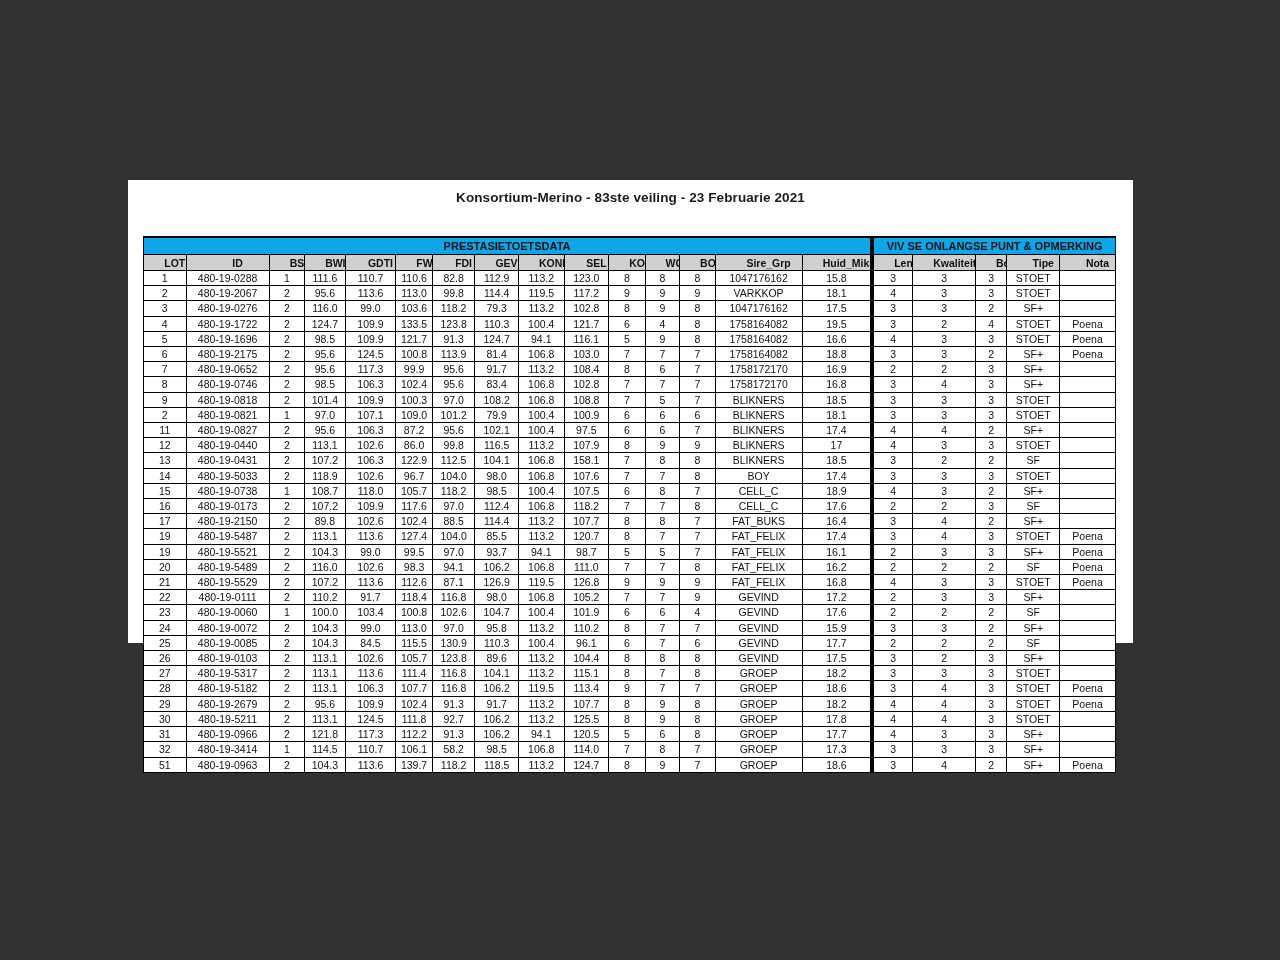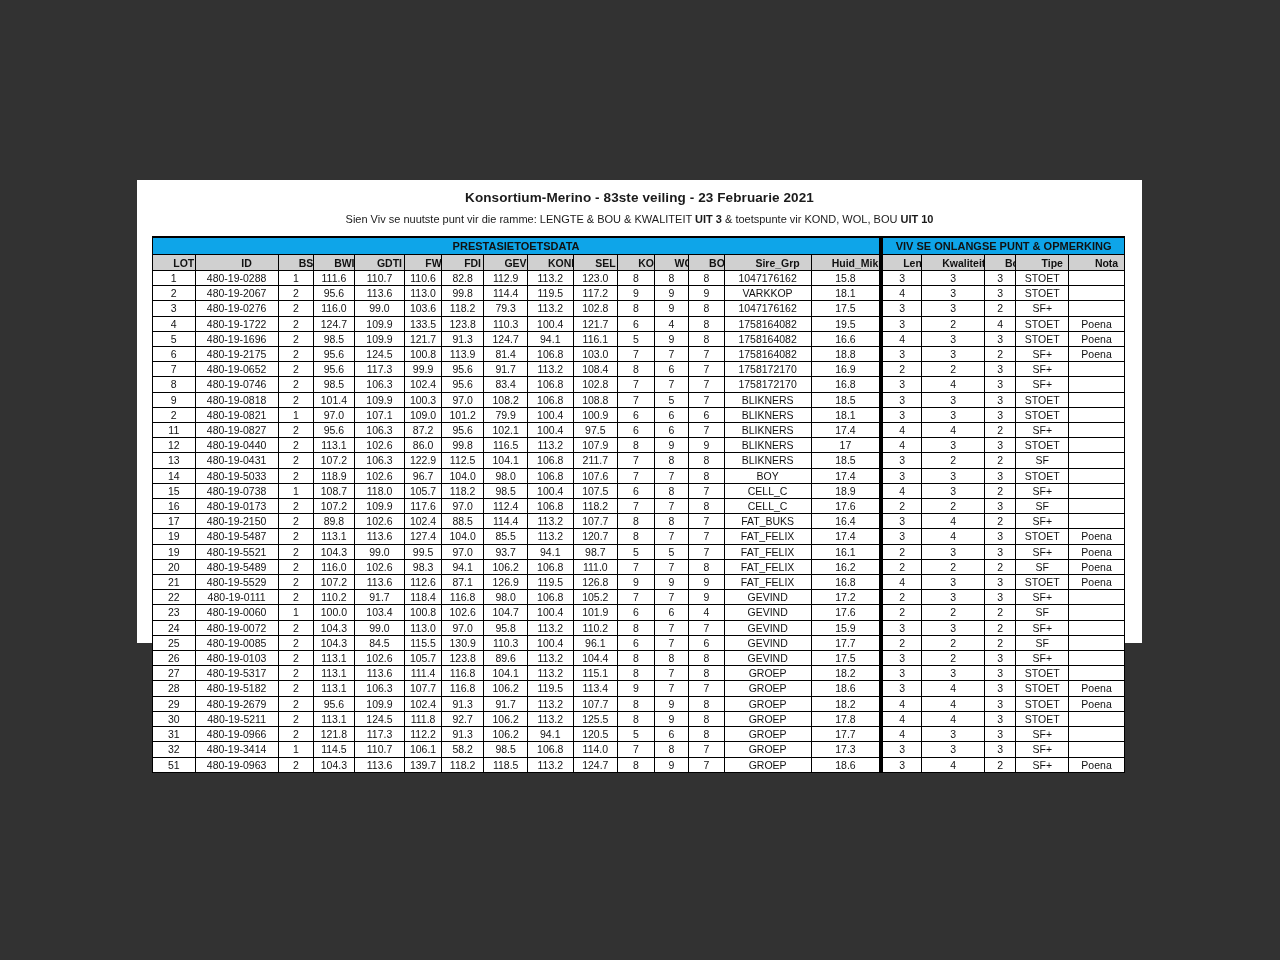--- a/index.html
+++ b/index.html
@@ -6,21 +6,21 @@
     margin: 0;
     padding: 0;
     width: 1280px;
     height: 960px;
     background: #323232;
     font-family: "Liberation Sans", sans-serif;
     overflow: hidden;
   }
   .sheet {
     position: absolute;
-    left: 137px;
+    left: 128px;
     top: 180px;
     width: 1005px;
     height: 463px;
     background: #ffffff;
   }
   .doc-title {
     position: absolute;
     top: 10px;
     left: 0;
     width: 100%;
@@ -78,23 +78,20 @@
     line-height: 14.2px;
   }
   .sec { border-left: 4px solid #000000 !important; }
 </style>
 </head>
 <body>
 
 <div class="sheet">
   <div class="doc-title">Konsortium-Merino - 83ste veiling - 23 Februarie 2021</div>
 
-  <div class="doc-subtitle">
-    <span>Sien Viv se nuutste punt vir die ramme: LENGTE &amp; BOU &amp; KWALITEIT </span><b>UIT 3</b><span> &amp; toetspunte vir KOND, WOL, BOU </span><b>UIT 10</b>
-  </div>
 
   <table class="data">
     <colgroup>
       <col style="width:42px">
         <col style="width:82px">
         <col style="width:35px">
         <col style="width:40px">
       <col style="width:50px">
         <col style="width:36px">
         <col style="width:42px">
@@ -408,21 +405,21 @@
         <tr>
           <td>13</td>
           <td>480-19-0431</td>
           <td>2</td>
           <td>107.2</td>
           <td>106.3</td>
           <td>122.9</td>
           <td>112.5</td>
           <td>104.1</td>
           <td>106.8</td>
-          <td>211.7</td>
+          <td>158.1</td>
           <td>7</td>
           <td>8</td>
           <td>8</td>
           <td>BLIKNERS</td>
           <td>18.5</td>
           <td class="sec">3</td>
           <td>2</td>
           <td>2</td>
           <td>SF</td>
           <td></td>

